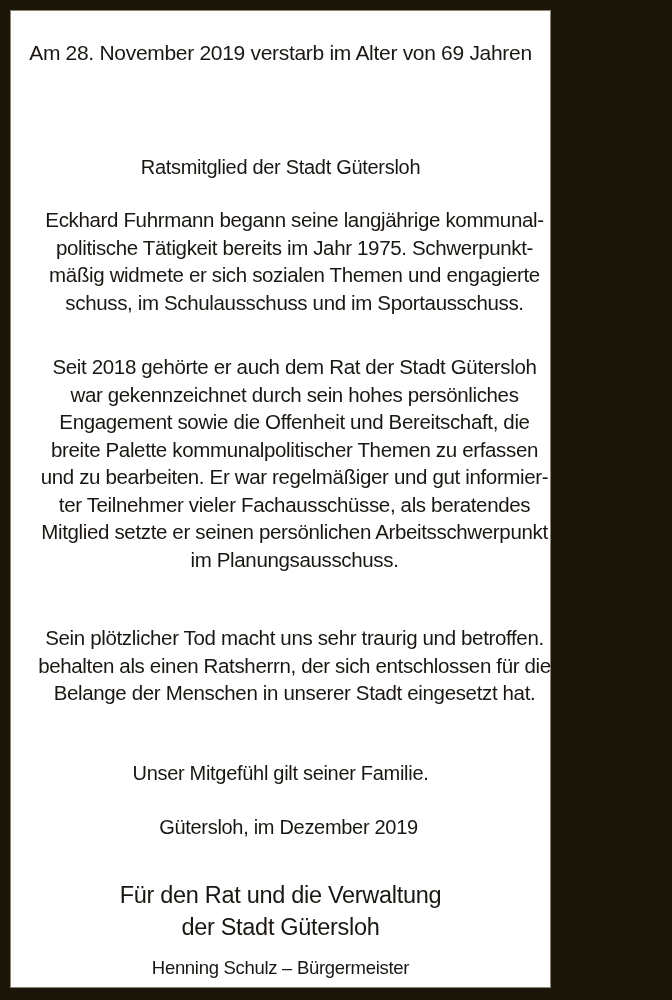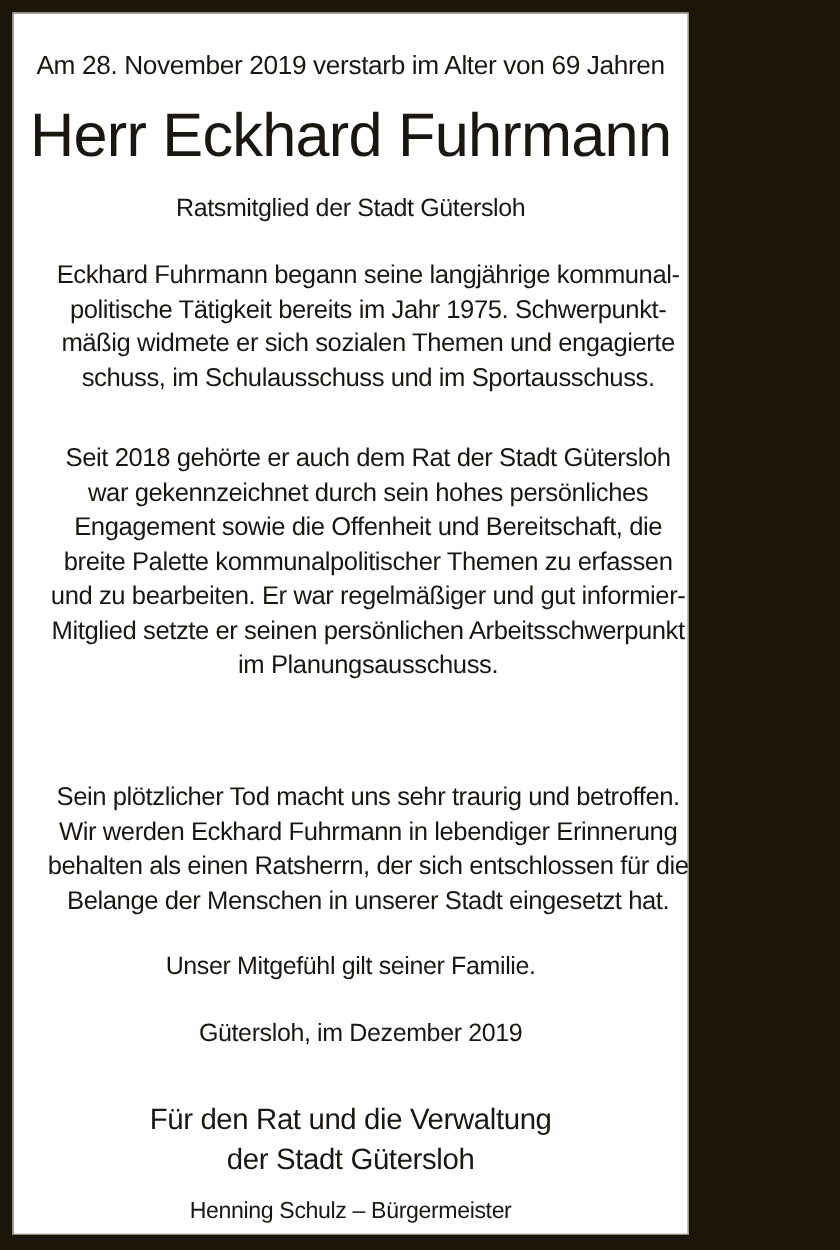--- a/index.html
+++ b/index.html
@@ -43,43 +43,42 @@
     .place-date { top: 806px; font-size: 20px; padding-left: 16px; }
     .sig1 { top: 869px; font-size: 23.5px; line-height: 32px; }
     .sig2 { top: 901px; font-size: 23.5px; line-height: 32px; }
     .mayor { top: 947px; font-size: 18.5px; }
   </style>
 </head>
 <body>
 
 <div class="card">
   <div class="line intro">Am 28. November 2019 verstarb im Alter von 69 Jahren</div>
-  <div class="line name">Herr Eckhard Fuhrmann</div>
   <div class="line role">Ratsmitglied der Stadt Gütersloh</div>
 
   <div class="p p1">
     <span>Eckhard Fuhrmann begann seine langjährige kommunal-</span>
     <span>politische Tätigkeit bereits im Jahr 1975. Schwerpunkt-</span>
     <span>mäßig widmete er sich sozialen Themen und engagierte</span>
     <span>schuss, im Schulausschuss und im Sportausschuss.</span>
   </div>
 
   <div class="p p2">
     <span>Seit 2018 gehörte er auch dem Rat der Stadt Gütersloh</span>
     <span>war gekennzeichnet durch sein hohes persönliches</span>
     <span>Engagement sowie die Offenheit und Bereitschaft, die</span>
     <span>breite Palette kommunalpolitischer Themen zu erfassen</span>
     <span>und zu bearbeiten. Er war regelmäßiger und gut informier-</span>
+    <span>ter Teilnehmer vieler Fachausschüsse, als beratendes</span>
     <span>Mitglied setzte er seinen persönlichen Arbeitsschwerpunkt</span>
     <span>im Planungsausschuss.</span>
   </div>
 
   <div class="p p3">
     <span>Sein plötzlicher Tod macht uns sehr traurig und betroffen.</span>
-    <span>Wir werden Eckhard Fuhrmann in lebendiger Erinnerung</span>
     <span>behalten als einen Ratsherrn, der sich entschlossen für die</span>
     <span>Belange der Menschen in unserer Stadt eingesetzt hat.</span>
   </div>
 
   <div class="line condolence">Unser Mitgefühl gilt seiner Familie.</div>
   <div class="line place-date">Gütersloh, im Dezember 2019</div>
   <div class="line sig1">Für den Rat und die Verwaltung</div>
   <div class="line sig2">der Stadt Gütersloh</div>
   <div class="line mayor">Henning Schulz – Bürgermeister</div>
 </div>

